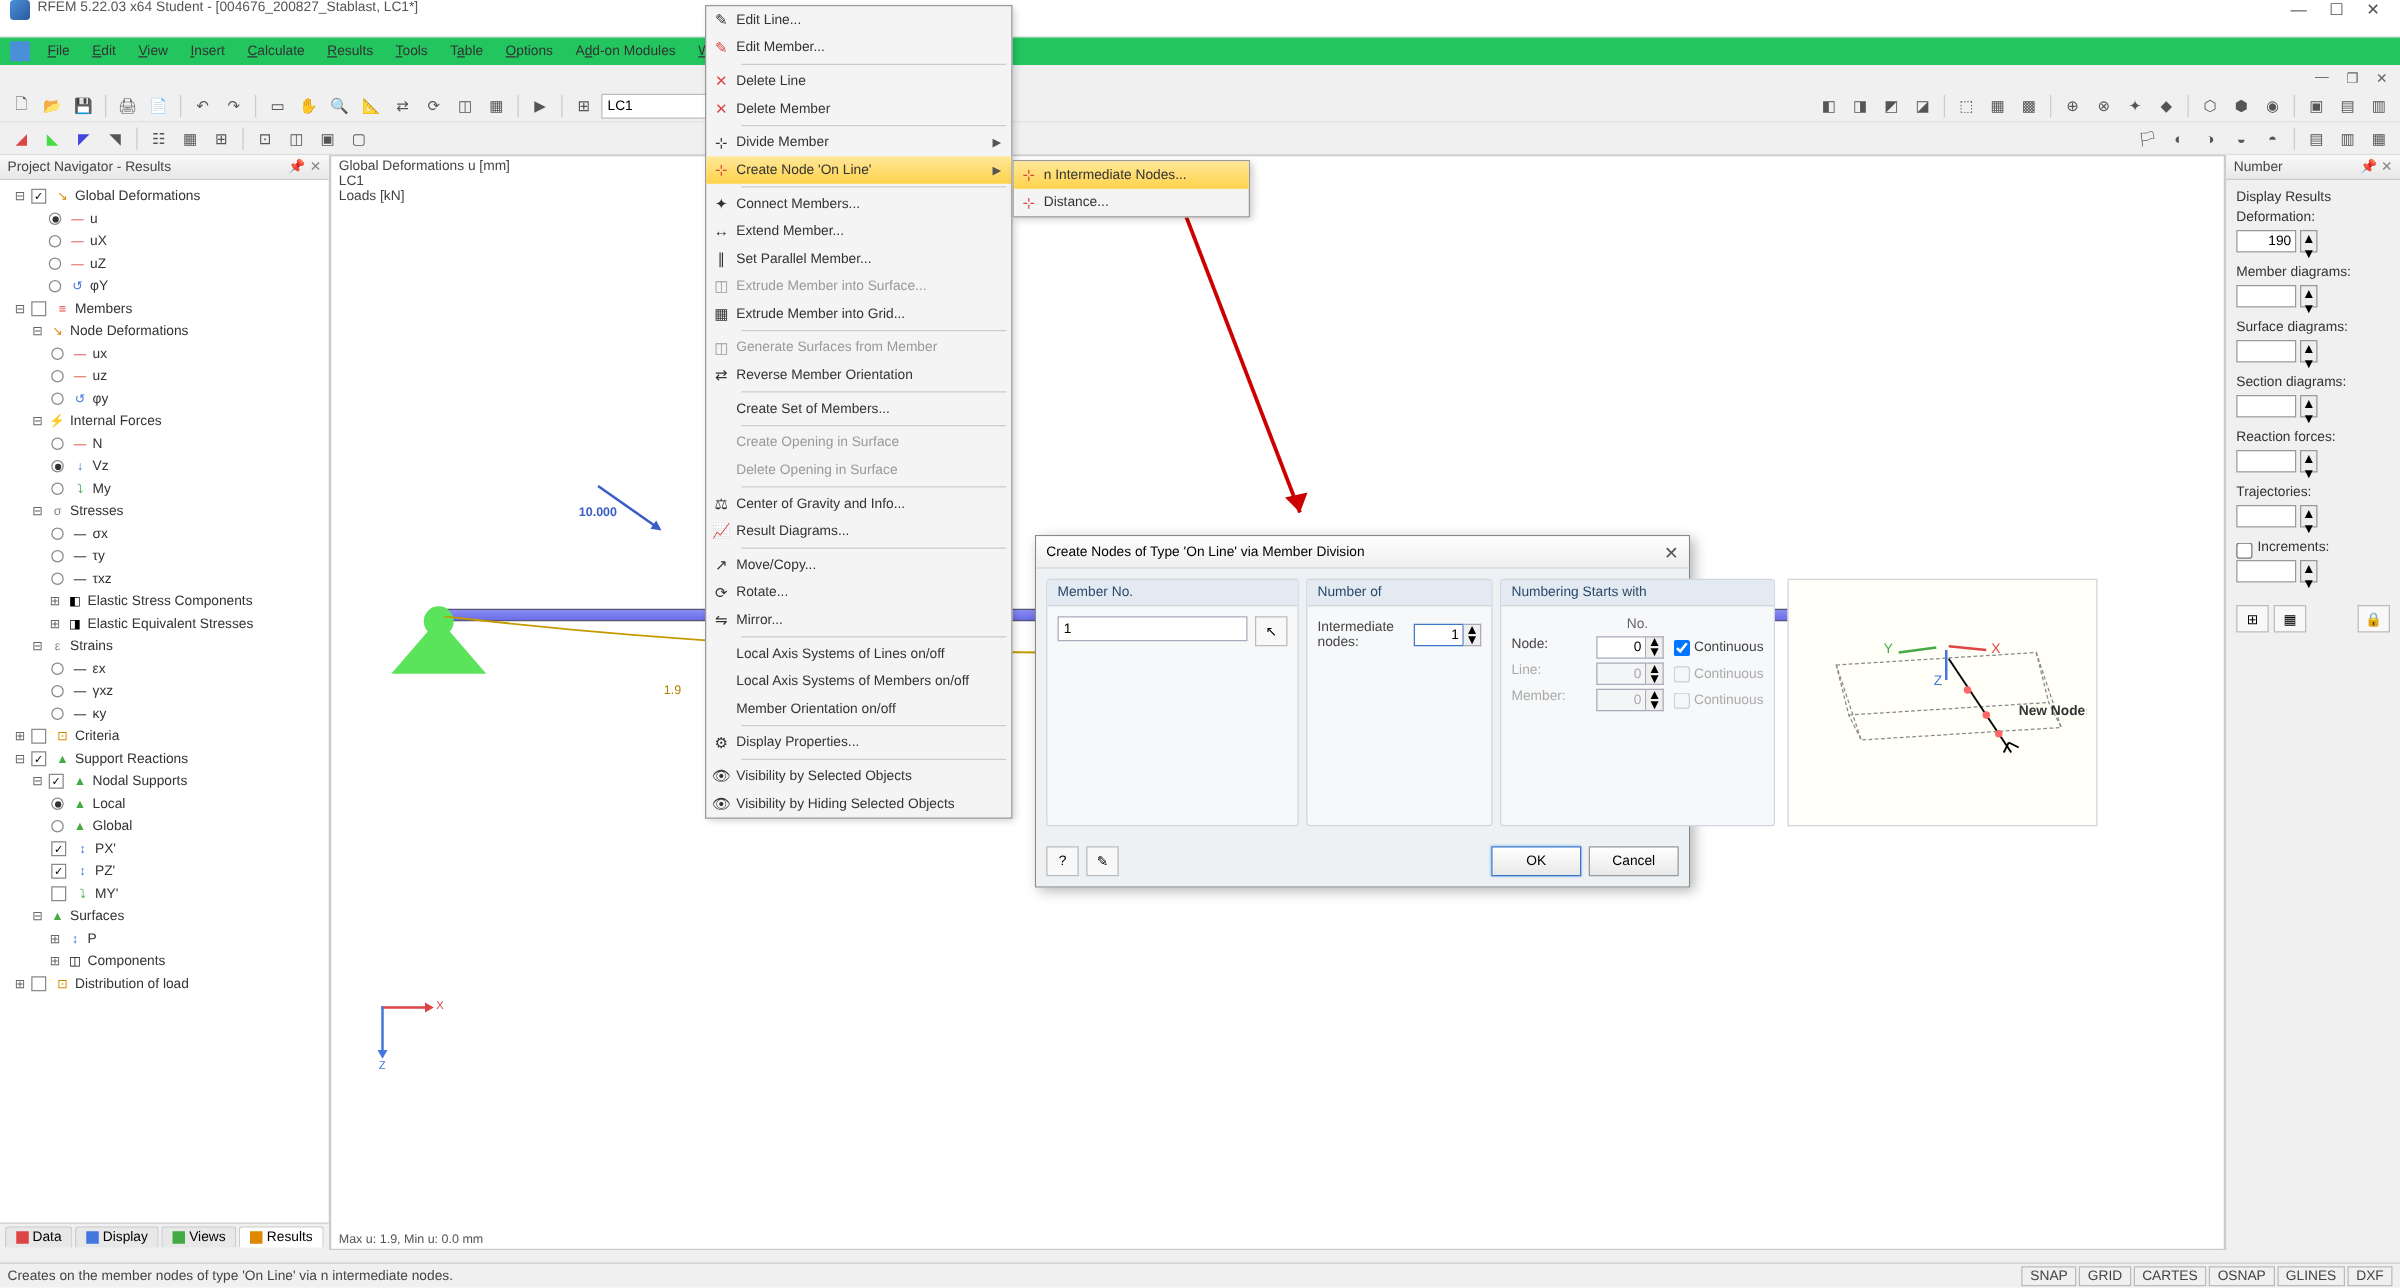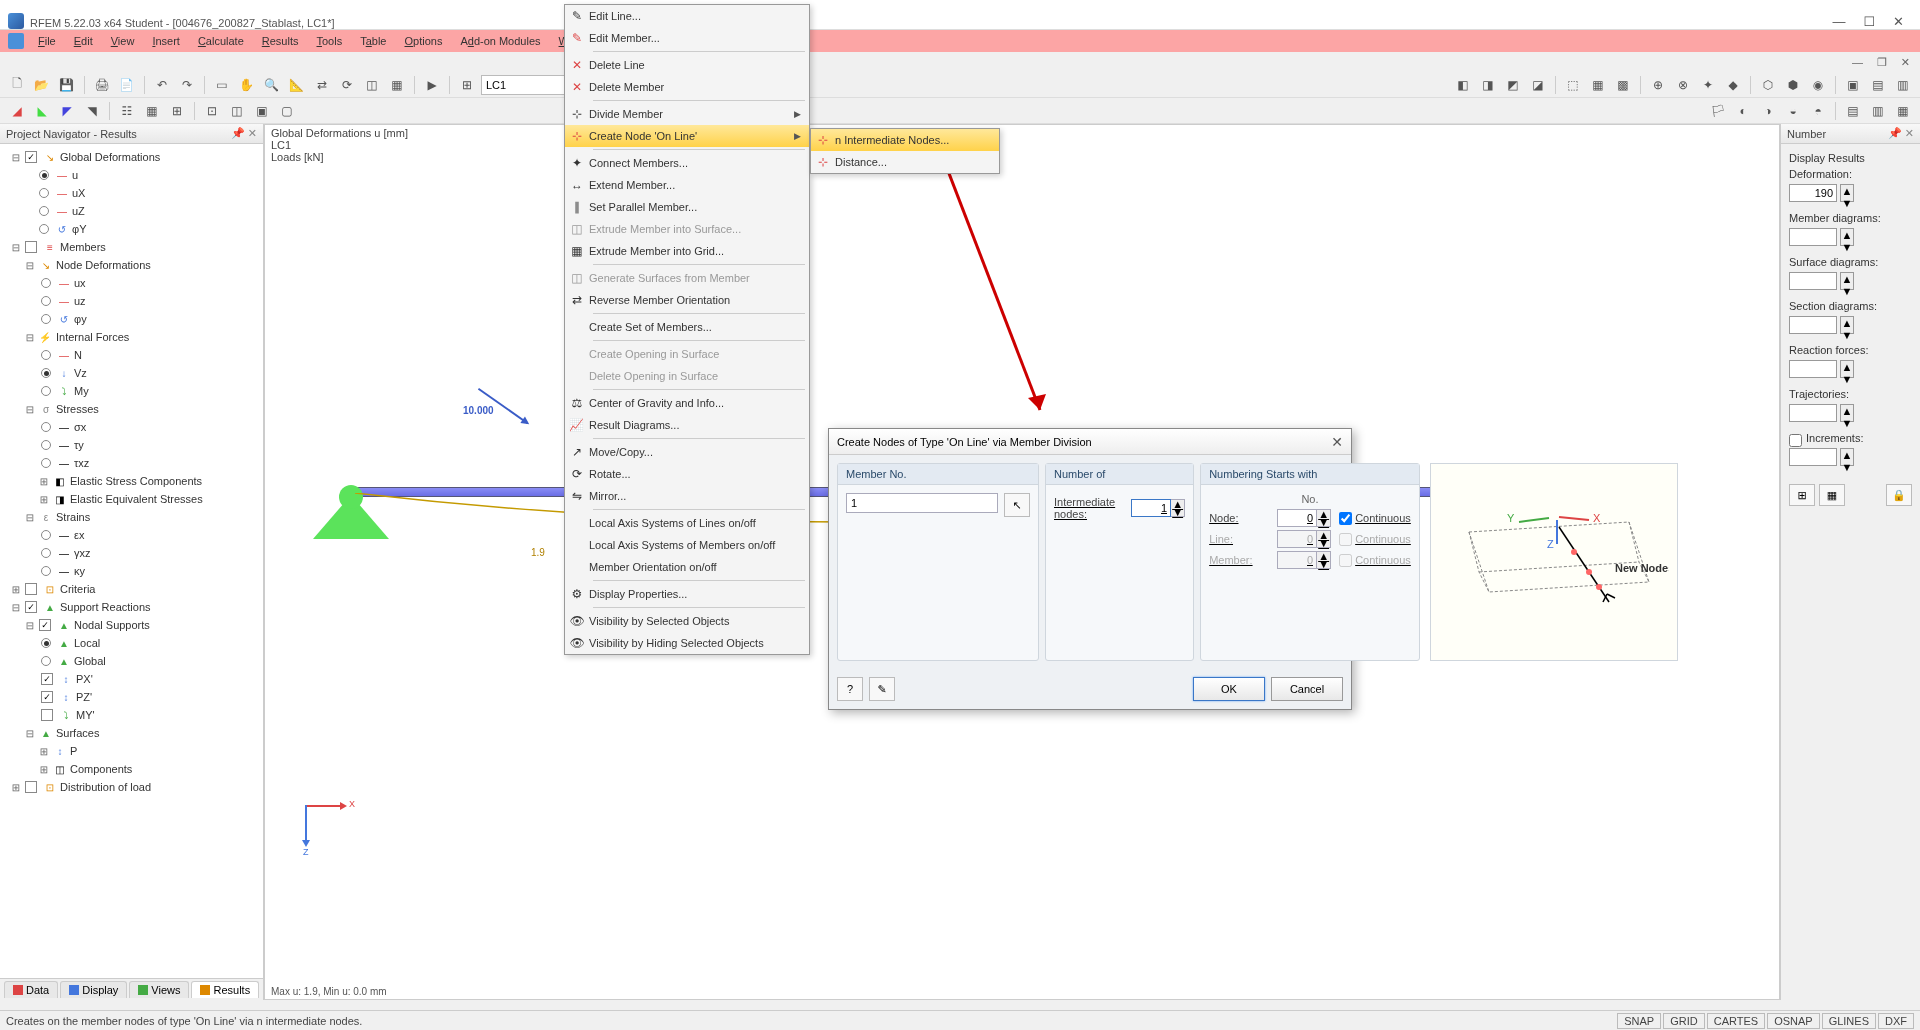--- a/index.html
+++ b/index.html
@@ -1,30 +1,30 @@
 <!DOCTYPE html>
 <html><head>
 <meta charset="utf-8">
 <style>
   * { box-sizing: border-box; margin: 0; padding: 0; font-family: "Segoe UI", Tahoma, sans-serif; font-size: 11px; }
   body { background: #f0f0f0; overflow: hidden; width: 1920px; height: 1030px; position: relative; }
   
   
-  .titlebar { height: 30px; background: #fff; display: flex; align-items: flex-end; padding: 0 8px; border-bottom: 1px solid #ddd; }
+  .titlebar { height: 30px; background: #fff; display: flex; align-items: flex-start; padding: 0 8px; border-bottom: 1px solid #ddd; }
   .titlebar .icon { width: 16px; height: 16px; background: linear-gradient(135deg,#4a90d9,#2c5aa0); border-radius: 3px; margin-right: 6px; }
   .titlebar .title { flex: 1; color: #555; }
   .titlebar .winbtns { display: flex; gap: 18px; padding-right: 8px; }
   .titlebar .winbtns span { cursor: pointer; color: #555; font-size: 13px; }
   
   
   .mdirow { height: 20px; background: #f0f0f0; display: flex; justify-content: flex-end; align-items: center; padding-right: 10px; gap: 14px; }
   .mdirow span { color: #666; cursor: pointer; font-size: 11px; }
   
   
-  .menubar { height: 22px; background: #fca5a5; display: flex; align-items: center; padding-left: 8px; gap: 2px; }
+  .menubar { height: 22px; background: #22c55e; display: flex; align-items: center; padding-left: 8px; gap: 2px; }
   .menubar .mi { padding: 2px 8px; color: #333; cursor: pointer; }
   .menubar .mi u { text-decoration: underline; }
   .menubar .micon { width: 16px; height: 16px; background: #4a90d9; border-radius: 2px; margin-right: 4px; }
   
   
   .toolbar { height: 26px; background: #f0f0f0; display: flex; align-items: center; padding: 0 6px; gap: 3px; border-bottom: 1px solid #ddd; }
   .tbtn { width: 22px; height: 22px; border: 1px solid transparent; border-radius: 2px; display: flex; align-items: center; justify-content: center; cursor: pointer; color: #555; font-size: 12px; }
   .tsep { width: 1px; height: 18px; background: #ccc; margin: 0 3px; }
   .tcombo { height: 20px; border: 1px solid #bbb; background: #fff; padding: 0 4px; min-width: 110px; display: flex; align-items: center; }
   .tcombo::after { content: "▾"; margin-left: auto; color: #666; font-size: 9px; }
@@ -110,21 +110,21 @@
   .dlgtitle .cls { margin-left: auto; cursor: pointer; font-size: 14px; color: #555; }
   .dlgbody { background: #eef1f4; padding: 8px; display: flex; gap: 10px; }
   .dlgleft { flex: 1; display: flex; gap: 6px; }
   .group { border: 1px solid #cfd6dd; border-radius: 3px; background: #f6f8fa; }
   .ghdr { background: #e3eaf2; padding: 4px 8px; color: #2a4a6a; border-bottom: 1px solid #cfd6dd; }
   .gbody { padding: 8px; }
   .dlgin { height: 20px; border: 1px solid #aab; background: #fff; padding: 0 4px; }
   .spinin { display: inline-flex; align-items: center; }
   .spinin input { width: 40px; height: 18px; border: 1px solid #aab; text-align: right; padding-right: 3px; }
   .spinin .sp { width: 14px; height: 18px; border: 1px solid #aab; border-left: none; background: #eee; display: flex; flex-direction: column; font-size: 7px; text-align: center; line-height: 8px; }
-  .dlgrow { display: flex; align-items: center; gap: 8px; margin: 3px 0; text-decoration: underline; }
+  .dlgrow { display: flex; gap: 8px; margin: 3px 0; }
   .dlgrow label { min-width: 60px; color: #444; }
   .dlgrow.dis label, .dlgrow.dis input { color: #aaa; }
   .dlgright { width: 260px; border: 1px solid #cfd6dd; background: #fffff8; display: flex; align-items: center; justify-content: center; padding: 8px; }
   .dlgfoot { padding: 8px; display: flex; align-items: center; gap: 6px; background: #eef1f4; }
   .dlgfoot .spacer { flex: 1; }
   .dlgbtn { min-width: 72px; height: 24px; border: 1px solid #999; background: linear-gradient(#fff,#e8e8e8); cursor: pointer; }
   .dlgbtn.primary { border: 1px solid #3a77c7; box-shadow: 0 0 2px #6aa7f7; }
   .smbtn { width: 26px; height: 24px; border: 1px solid #bbb; background: #f8f8f8; cursor: pointer; }
   
   

